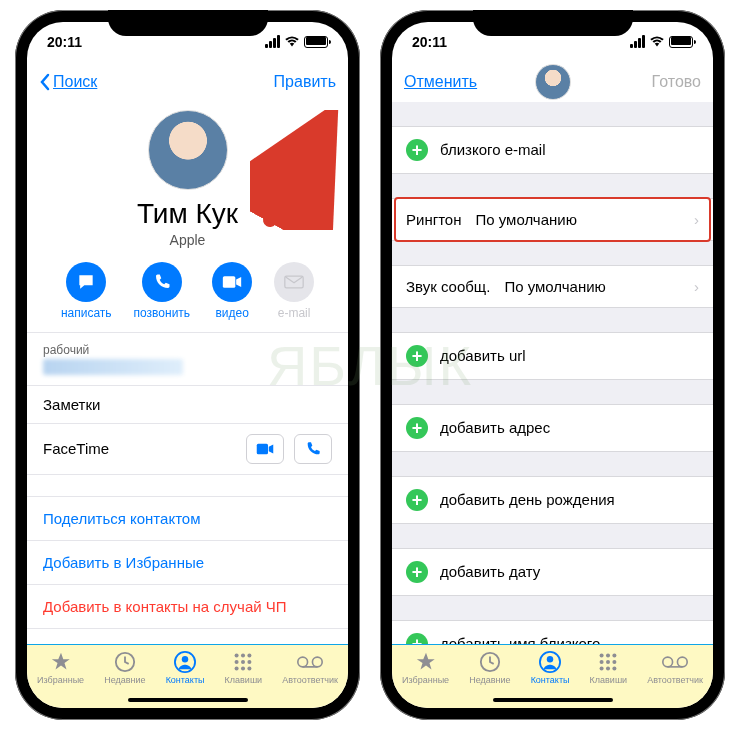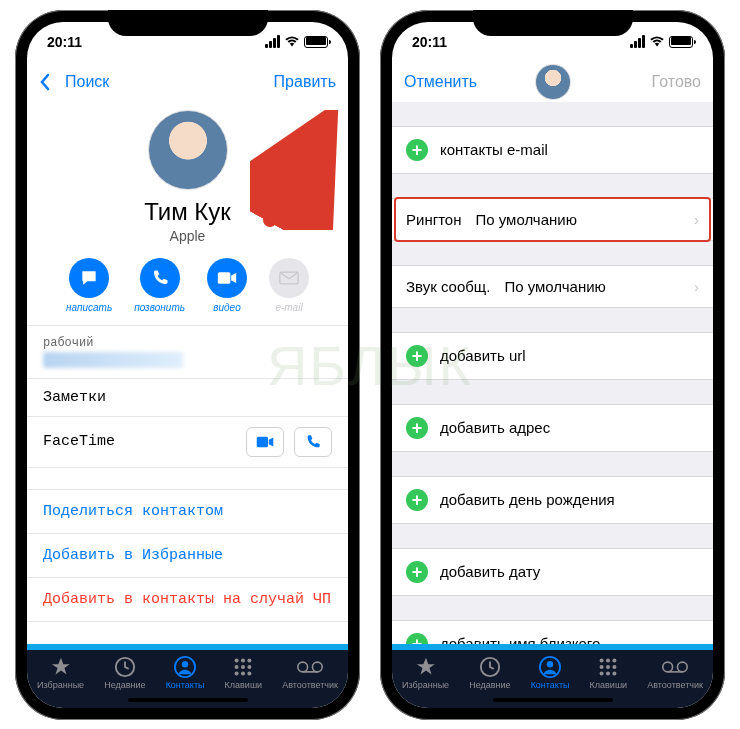--- a/index.html
+++ b/index.html
@@ -40,51 +40,51 @@
   .sig i { width: 3px; background: #000; display: inline-block; border-radius: 1px; }
   .sig i:nth-child(1){height:4px}.sig i:nth-child(2){height:7px}.sig i:nth-child(3){height:10px}.sig i:nth-child(4){height:13px}
   .wifi { width: 16px; height: 12px; }
   .bat { width: 24px; height: 12px; border: 1.5px solid #000; border-radius: 3px; position: relative; }
   .bat::after { content:''; position:absolute; right:-4px; top:3px; width:2px; height:4px; background:#000; border-radius:0 2px 2px 0;}
   .bat i { display:block; width:20px; height:8px; background:#000; margin:0.5px; border-radius:1px;}
   .navbar {
     height: 40px; display: flex; justify-content: space-between; align-items: center;
     padding: 0 12px; font-size: 16px;
   }
-  .nav-left { color: #007aff; display: flex; align-items: center; gap: 14px; cursor:pointer; }
+  .nav-left { color: #007aff; display: flex; align-items: center; gap: 2px; cursor:pointer;text-decoration:underline; }
   .nav-right { color: #007aff; cursor:pointer; }
   .nav-right.dim { color: #b0b0b0; }
   .nav-center { position: absolute; left: 50%; transform: translateX(-50%); }
   .avatar-sm {
     width: 36px; height: 36px; border-radius: 50%;
     background: radial-gradient(circle at 50% 38%, #f5dcc8 0 30%, #5a80a5 31% 100%);
     border: 1px solid #ddd;
   }
   .content { flex: 1; overflow-y: auto; background: #fff; }
   .content.edit { background: #efeff4; }
   
   .contact-header { text-align: center; padding: 8px 0 12px; }
   .avatar-lg {
     width: 80px; height: 80px; border-radius: 50%;
     margin: 0 auto 8px;
     background: radial-gradient(circle at 50% 38%, #f5dcc8 0 30%, #5a80a5 31% 100%);
     border: 1px solid #ddd;
   }
-  .contact-name { font-size: 24px; font-weight: 400; }
+  .contact-name { font-size: 28px; font-weight: 400; }
   .contact-company { font-size: 14px; color: #555; margin-top: 2px; }
   .action-row { display: flex; justify-content: center; gap: 22px; margin-top: 14px; }
   .action-btn { display: flex; flex-direction: column; align-items: center; gap: 4px; cursor:pointer; }
   .action-circle {
     width: 40px; height: 40px; border-radius: 50%; background: #007aff;
     display: flex; align-items: center; justify-content: center; color: #fff;
   }
   .action-circle.dis { background: #e5e5ea; color: #c7c7cc; }
-  .action-label { font-size: 10px; color: #007aff; font-style: italic; }
+  .action-label { font-size: 12px; color: #007aff; }
   .action-label.dis { color: #c7c7cc; }
-  .section { border-top: 1px solid #e5e5ea; font-family: Liberation Mono, monospace; }
+  .section { border-top: 1px solid #e5e5ea; }
   .row {
     padding: 10px 16px; font-size: 15px; border-bottom: 1px solid #e5e5ea;
     display: flex; justify-content: space-between; align-items: center;
     background: #fff;
   }
   .row .label-col { display: flex; flex-direction: column; gap: 2px; }
   .row .sm-label { font-size: 12px; color: #666; }
   .row .blur-val { width: 140px; height: 16px; background: linear-gradient(90deg,#b8d4f0,#dfeefb); filter: blur(2px); border-radius:2px;}
   .ft-icons { display: flex; gap: 10px; }
   .ft-btn {
@@ -116,21 +116,21 @@
   .kv-row .key { color: #000; }
   .kv-row .val { color: #000; flex: 1; }
   .kv-row .chev { color: #c7c7cc; }
   .highlight-row { position: relative; }
   .highlight-box {
     position: absolute; inset: -2px 2px; border: 2px solid #d93a2b; border-radius: 4px;
     pointer-events: none;
   }
   
   .tabbar {
-    height: 64px; border-top: 6px solid #0ea5e9; background: #0f172a;
+    height: 64px; border-top: 1px solid #0ea5e9; background: #fef9c3;
     display: flex; justify-content: space-around; align-items: flex-start; padding-top: 6px;
   }
   .tab { display: flex; flex-direction: column; align-items: center; gap: 2px; font-size: 9px; color: #8e8e93; cursor:pointer; }
   .tab.active { color: #007aff; }
   .tab-icon { width: 26px; height: 22px; display: flex; align-items: center; justify-content: center; }
   .home-ind { position: absolute; bottom: 6px; left: 50%; transform: translateX(-50%); width: 120px; height: 4px; background: #000; border-radius: 3px; }
   
   .arrow {
     position: absolute; top: 100px; left: 235px; z-index: 60; pointer-events:none;
   }
@@ -346,21 +346,21 @@
       <div class="nav-center">
           <div class="avatar-sm"></div>
         </div>
       <div class="nav-right dim">Готово</div>
     </div>
 
     <div class="content edit">
       <div class="spacer"></div>
       <div class="edit-row">
         <span class="plus">+</span>
-        <span>контакты e-mail</span>
+        <span>близкого e-mail</span>
       </div>
       <div class="spacer"></div>
 
       <div class="kv-row highlight-row">
         <span class="key">Рингтон</span>
         <span class="val">По умолчанию</span>
         <span class="chev">›</span>
         <div class="highlight-box"></div>
       </div>
       <div class="spacer"></div>

